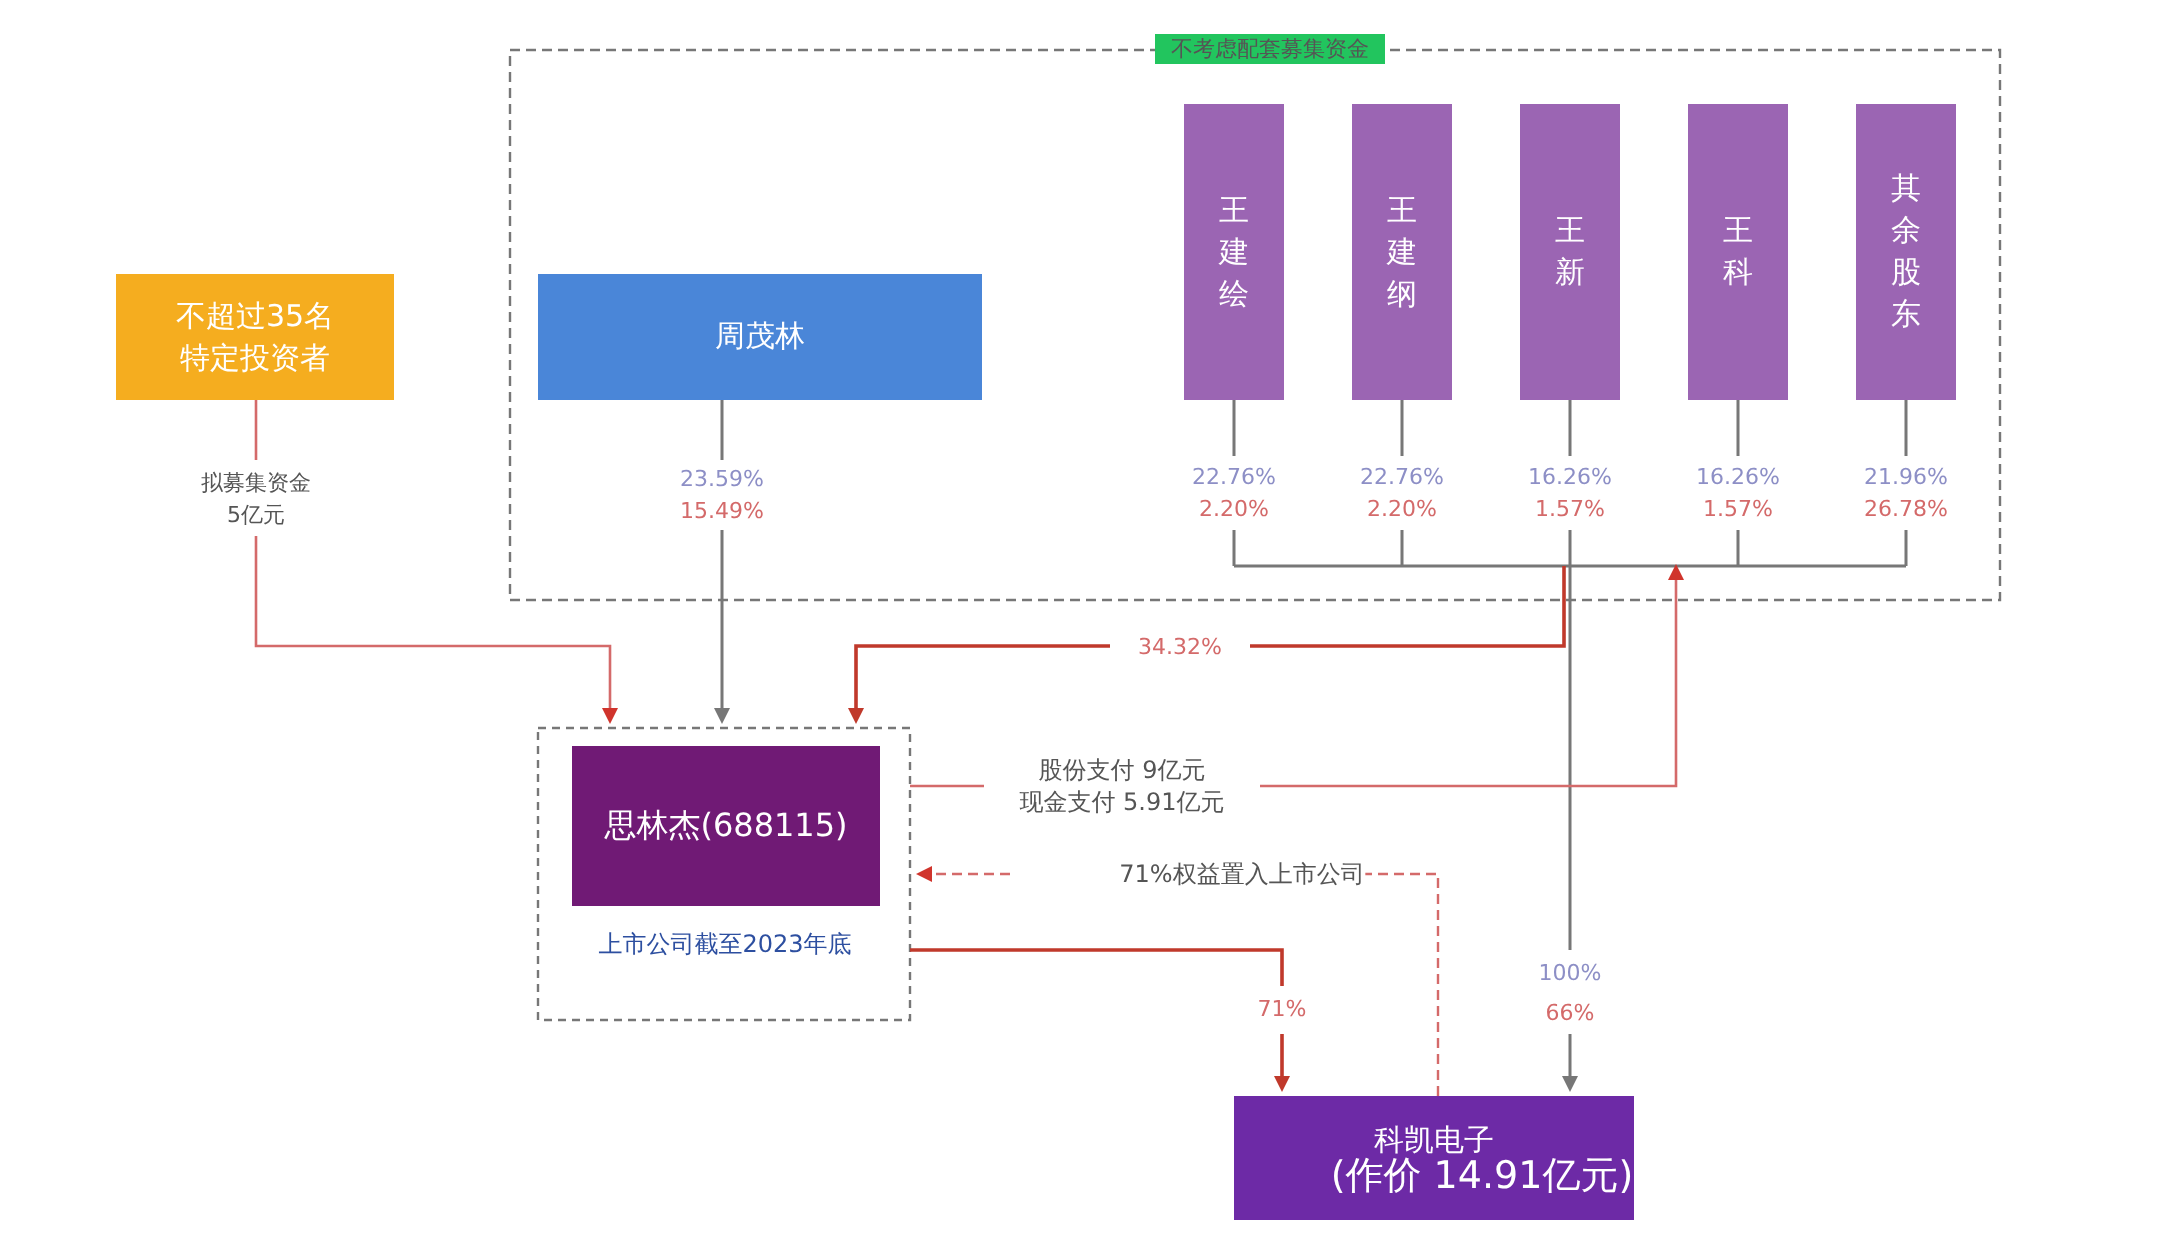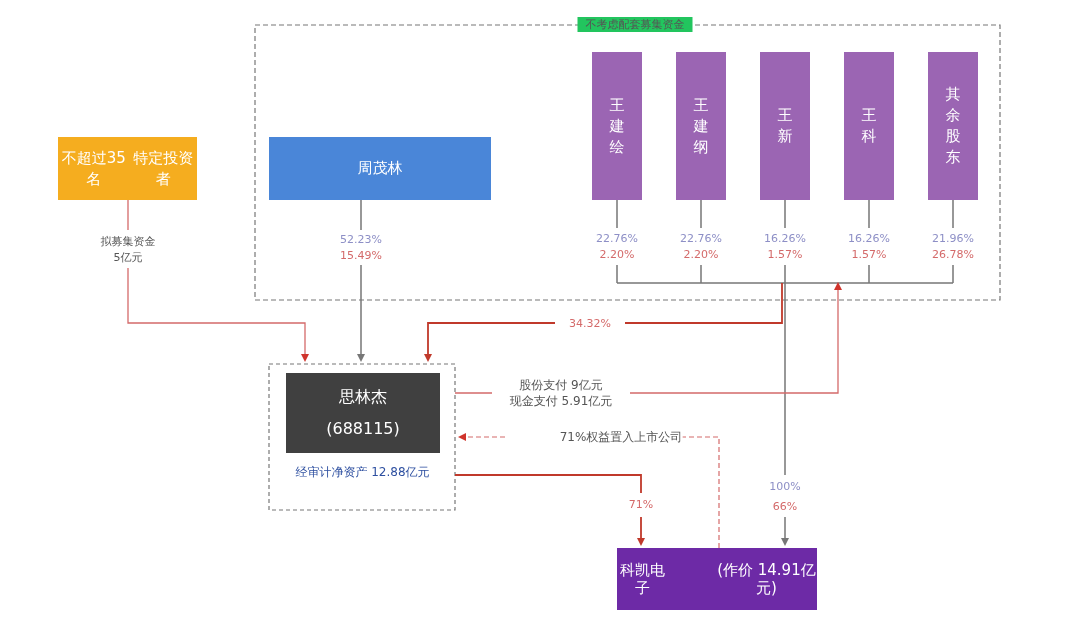--- a/index.html
+++ b/index.html
@@ -4,22 +4,22 @@
 <style>
   html, body { margin: 0; padding: 0; background: #ffffff; }
   body { width: 1080px; height: 625px; position: relative; overflow: hidden;
          font-family: "DejaVu Sans", "Liberation Sans", sans-serif; }
   .node { position: absolute; display: flex; align-items: center; justify-content: center;
           text-align: center; color: #ffffff; box-sizing: border-box; }
   .orange { background: #f5ad1f; font-size: 15px; line-height: 21px; }
   .blue { background: #4a86d8; font-size: 15px; }
   .purple-v { background: #9b65b3; font-size: 15px; line-height: 21px; flex-direction: column; }
   .purple-v span { display: block; }
-  .navy { background: #404040; flex-direction: column; font-size: 16px; line-height: 32px; }
-  .violet { background: #6d2aa6; flex-direction: row; font-size: 15px; line-height: 18px; }
+  .navy { background: #701a75; font-size: 16px; line-height: 32px; }
+  .violet { background: #6d2aa6; flex-direction: column; font-size: 15px; line-height: 18px; }
   .label { position: absolute; text-align: center; font-size: 11px; line-height: 16px;
            white-space: nowrap; transform: translateX(-50%); background: #ffffff; }
   .gray-text { color: #555555; }
   .pct-blue { color: #8d8fc6; }
   .pct-red { color: #d46a6a; }
   .group-title { position: absolute; font-size: 11px; color: #555; background: #22c55e;
                  padding: 0 8px; transform: translateX(-50%); white-space: nowrap; }
   .navy-caption { position: absolute; font-size: 12px; line-height: 16px; color: #2d4fa0;
                   text-align: center; white-space: nowrap; }
   svg.lines { position: absolute; left: 0; top: 0; }
@@ -61,35 +61,35 @@
 
   <path d="M455,393 L492,393 M630,393 L838,393 L838,286" fill="none" stroke="#d46a6a" stroke-width="1.3" marker-end="url(#arrRed)"></path>
 
   <path d="M719,548 L719,437 L660,437 M505,437 L462,437" fill="none" stroke="#d46a6a" stroke-width="1.2" stroke-dasharray="5,3" marker-end="url(#arrRed)"></path>
 
   <path d="M455,475 L641,475 L641,493 M641,517 L641,542" fill="none" stroke="#c0392b" stroke-width="1.8" marker-end="url(#arrBrown)"></path>
 </svg>
 
 <div class="group-title" style="left:635px; top:17px;">不考虑配套募集资金</div>
 
-<div class="node orange" style="left:58px; top:137px; width:139px; height:63px; flex-direction:row;">
+<div class="node orange" style="left:58px; top:137px; width:139px; height:63px; flex-direction:column;">
   <span>不超过35名</span>
   <span>特定投资者</span>
 </div>
 
 <div class="label gray-text" style="left:128px; top:234px;">
   <div>拟募集资金</div>
   <div>5亿元</div>
 </div>
 
 <div class="node blue" style="left:269px; top:137px; width:222px; height:63px;">
   <span>周茂林</span>
 </div>
 <div class="label" style="left:361px; top:232px;">
-  <div class="pct-blue">52.23%</div>
+  <div class="pct-blue">23.59%</div>
   <div class="pct-red">15.49%</div>
 </div>
 
 <div id="shareholders">
     <div class="node purple-v" style="left: 592px; top: 52px; width: 50px; height: 148px;">
       <span>王</span>
       <span>建</span>
       <span>绘</span>
     </div>
     <div class="label" style="left: 617px; top: 231px;">
@@ -131,35 +131,35 @@
       <div class="pct-blue">21.96%</div>
       <div class="pct-red">26.78%</div>
     </div>
   </div>
 
 <div class="node navy" style="left:286px; top:373px; width:154px; height:80px;">
   <span>思林杰</span>
   <span>(688115)</span>
 </div>
 <div class="navy-caption" style="left:275px; top:464px; width:175px;">
-  <div>经审计净资产 12.88亿元</div>
+  <div>上市公司截至2023年底</div>
 </div>
 
 <div class="label pct-red" style="left:590px; top:316px;">34.32%</div>
 
 <div class="label gray-text" style="left:561px; top:377px; font-size:12px;">
   <div>股份支付 9亿元</div>
   <div>现金支付 5.91亿元</div>
 </div>
 
 <div class="label gray-text" style="left:582px; top:429px; font-size:12px;margin-left:39px;">71%权益置入上市公司</div>
 
 <div class="label pct-red" style="left:641px; top:497px;">71%</div>
 
 <div class="label" style="left:785px; top:477px; line-height:20px;">
   <div class="pct-blue">100%</div>
   <div class="pct-red">66%</div>
 </div>
 
 <div class="node violet" style="left:617px; top:548px; width:200px; height:62px;">
   <span>科凯电子</span>
-  <span style="font-size:15px;margin-left:48px;">(作价 14.91亿元)</span>
+  <span style="font-size:19px;margin-left:48px;">(作价 14.91亿元)</span>
 </div>
 
 </body></html>

